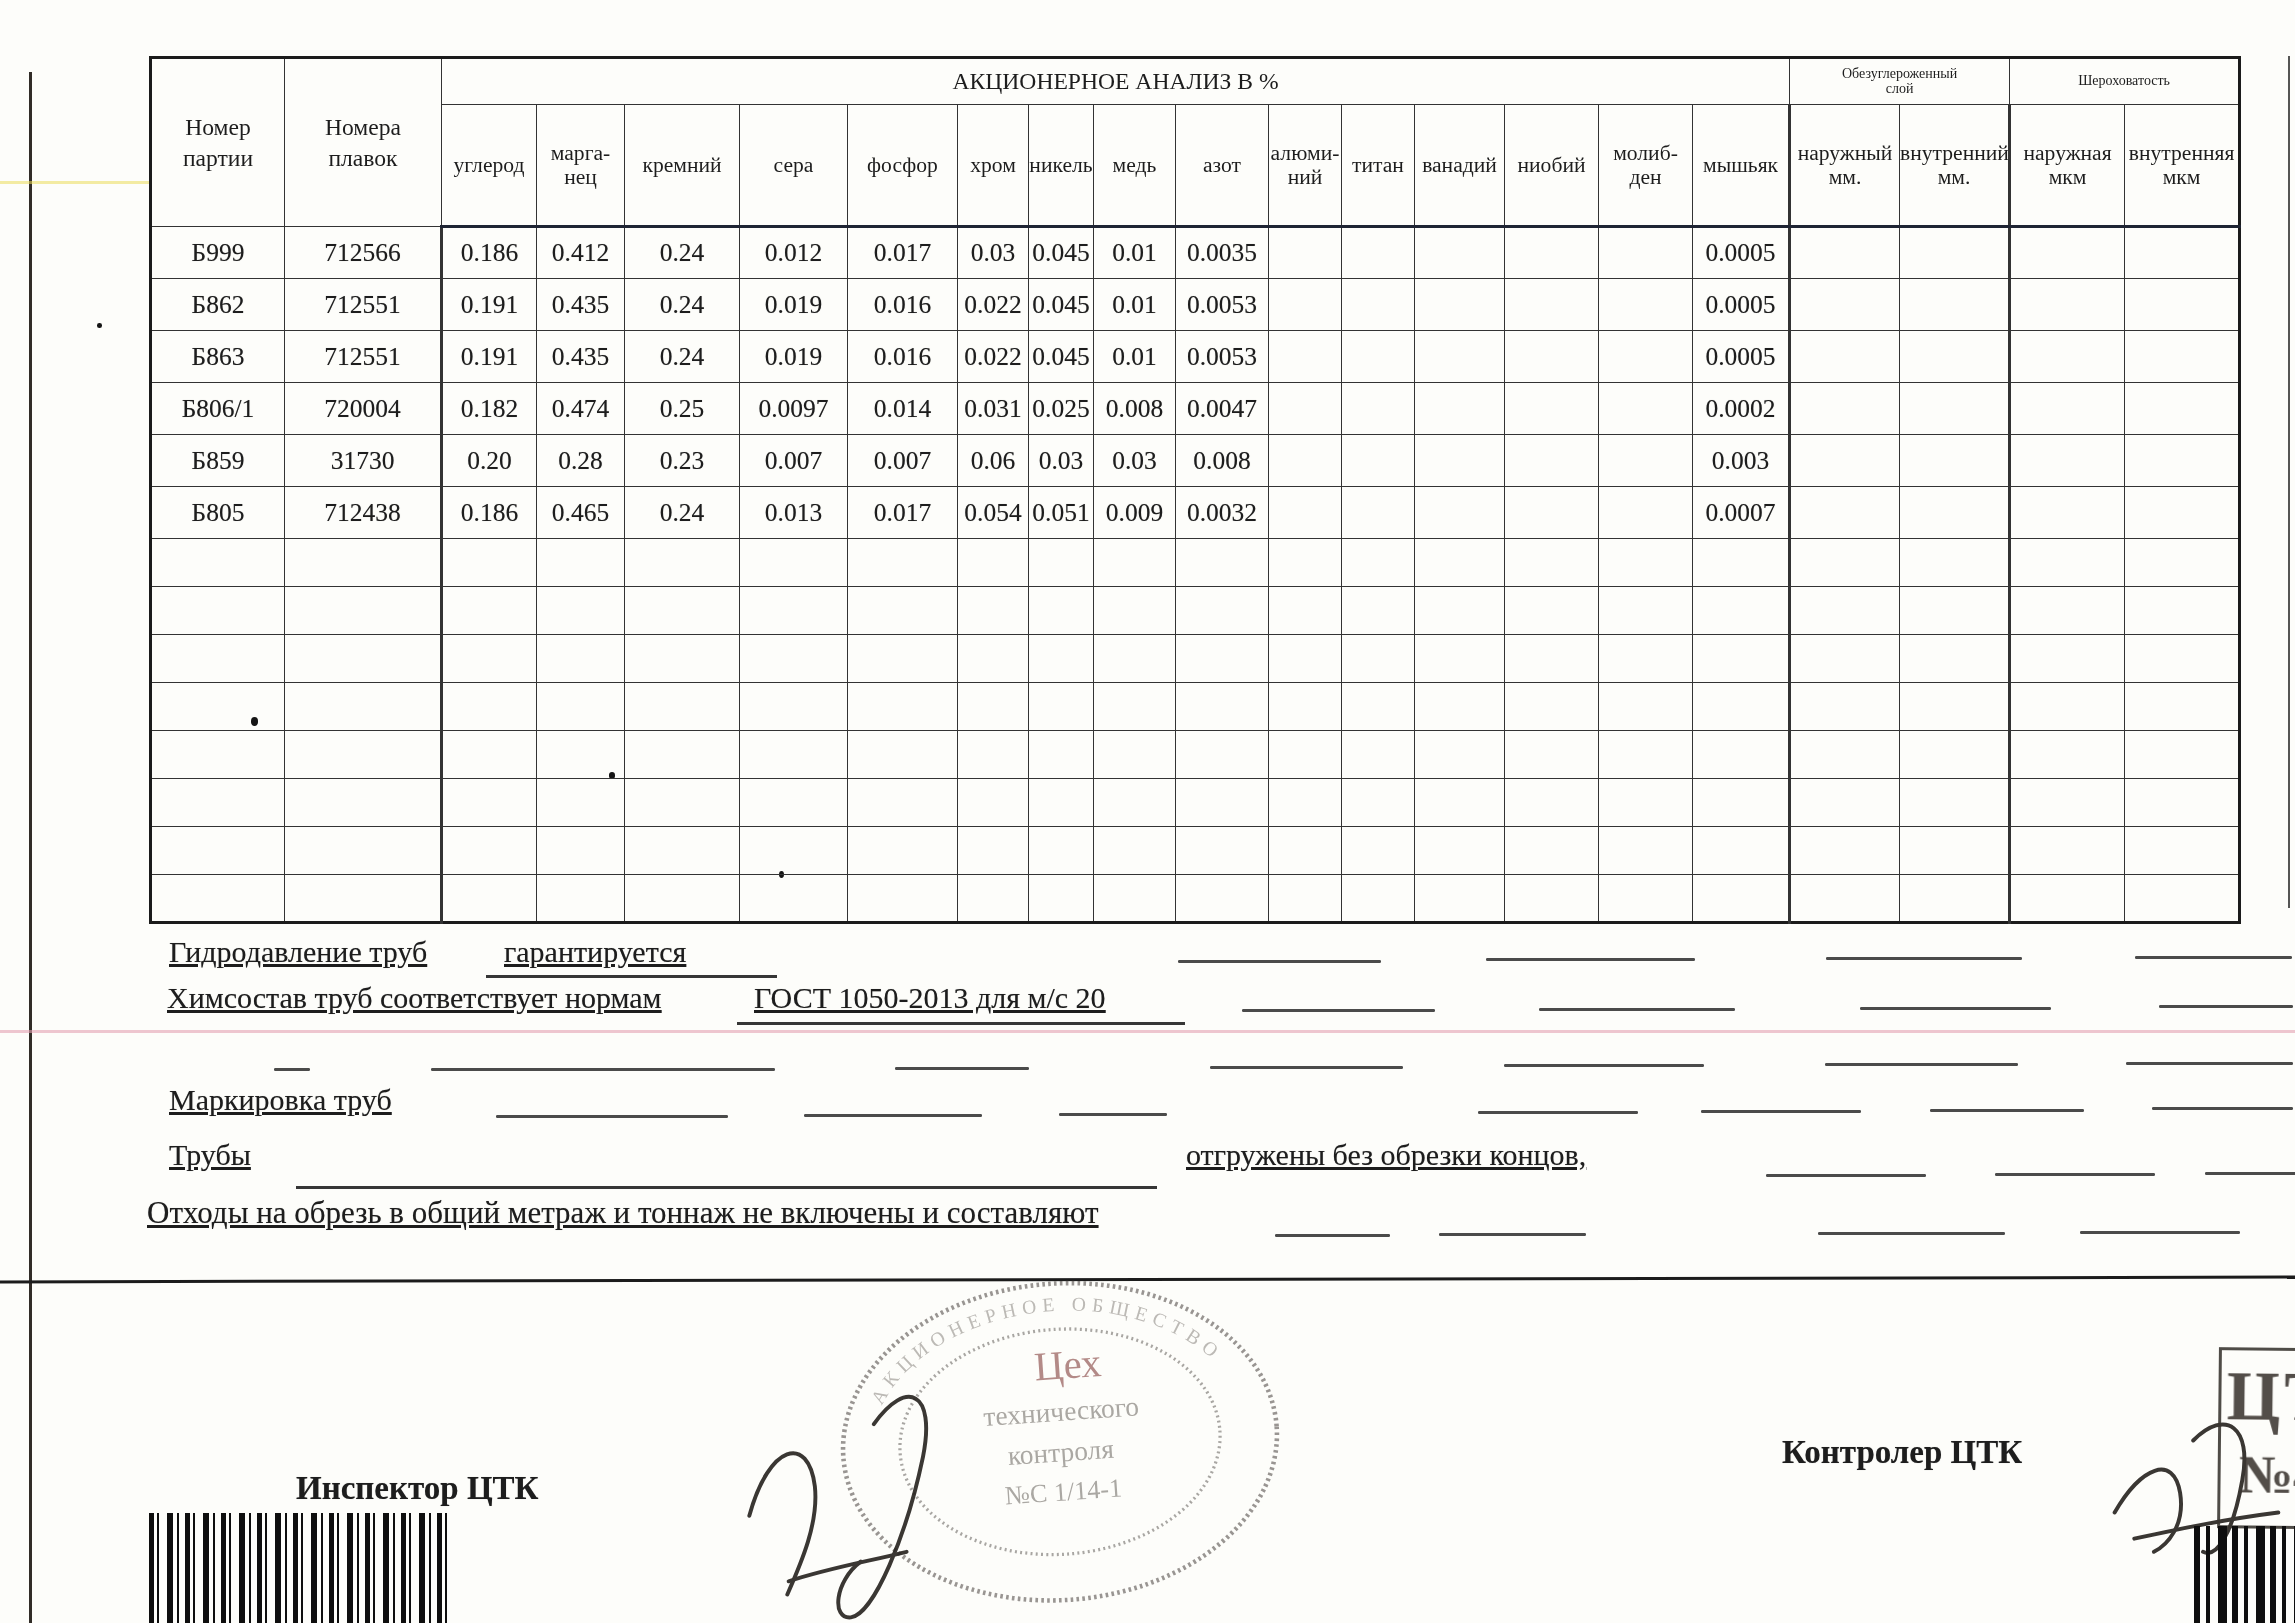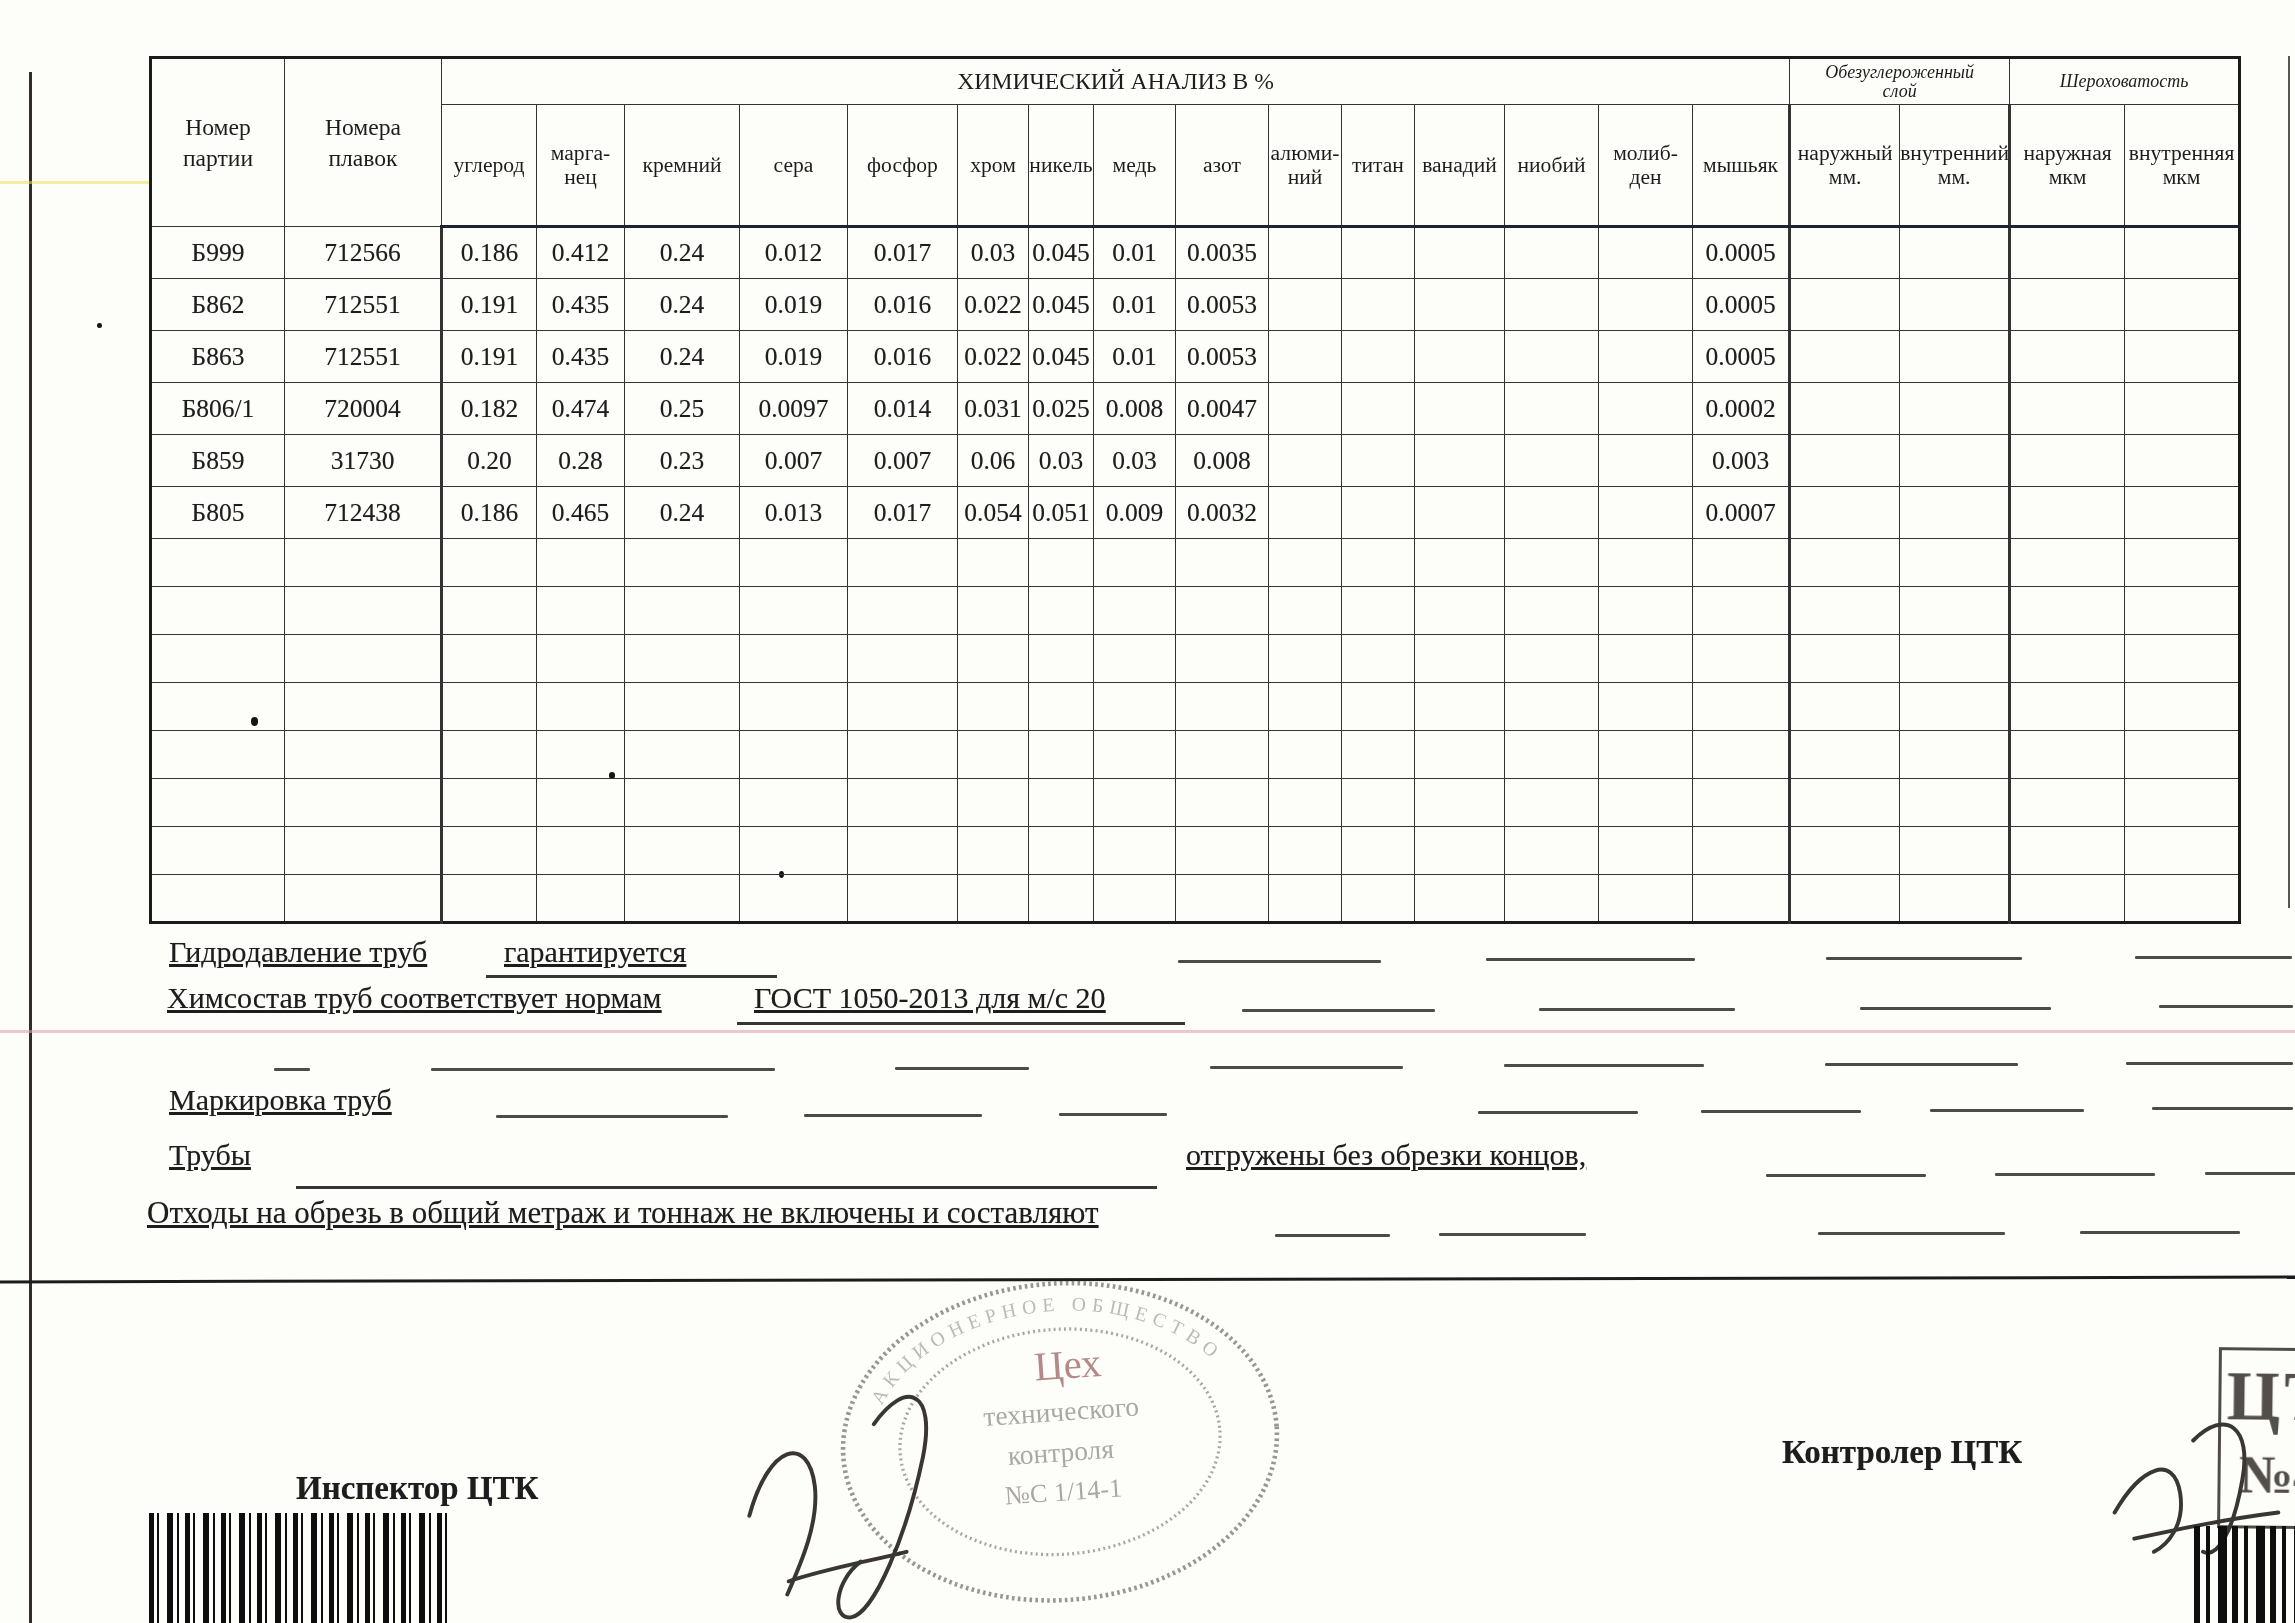--- a/index.html
+++ b/index.html
@@ -7,21 +7,21 @@
         font-family:"Liberation Serif","DejaVu Serif",serif;color:#1d1d1d;}
   .scantext{text-shadow:0 0 0.7px rgba(25,25,25,.45);}
 
   
   table.cert{position:absolute;left:149px;top:56px;width:2089px;border-collapse:collapse;
              table-layout:fixed;border:3.3px solid #1b1b1b;}
   table.cert th,table.cert td{border:1.3px solid #333;padding:0;text-align:center;vertical-align:middle;
              white-space:pre-line;overflow:hidden;}
   tr.h-top{height:47px;}
   tr.h-top th{font-weight:normal;font-size:23.6px;}
-  tr.h-top th.gh-side{font-size:18px;line-height:1.05;font-style:italic;}
+  tr.h-top th.gh-side{font-size:14px;line-height:1.05;}
   tr.h-cols{height:122px;}
   tr.h-cols th{font-weight:normal;font-size:21.6px;line-height:1.12;}
   th.col-rowspan{font-weight:normal;font-size:22px;line-height:1.3;}
   tr.h-cols th{border-bottom:3.9px solid #1e2433;}
   th.col-rowspan{border-bottom:3.9px solid #1e2433;}
   th.col-plavok,tbody td:nth-child(2){border-right-width:3.3px;}
   tr.h-cols th:nth-child(15),tbody td:nth-child(17){border-right-width:3.3px;}
   tr.h-cols th:nth-child(17),tbody td:nth-child(19){border-right-width:3.3px;}
   th.gh-chem{border-left-width:3.3px;border-right-width:3.3px;}
   tbody tr.data-row{height:52px;}
@@ -97,21 +97,21 @@
         <col style="width:110px">
         <col style="width:115px">
         <col style="width:115px">
     </colgroup>
     <thead>
       <tr class="h-top">
         <th class="col-rowspan" rowspan="2">Номер
 партии</th>
         <th class="col-rowspan col-plavok" rowspan="2">Номера
 плавок</th>
-        <th class="gh-chem" colspan="15">ХИМИЧЕСКИЙ АНАЛИЗ В  %</th>
+        <th class="gh-chem" colspan="15">АКЦИОНЕРНОЕ АНАЛИЗ В  %</th>
         <th class="gh-side" colspan="2">Обезуглероженный
 слой</th>
         <th class="gh-side" colspan="2">Шероховатость</th>
       </tr>
       <tr class="h-cols">
         <th>углерод</th>
         <th>марга-
 нец</th>
         <th>кремний</th>
         <th>сера</th>

